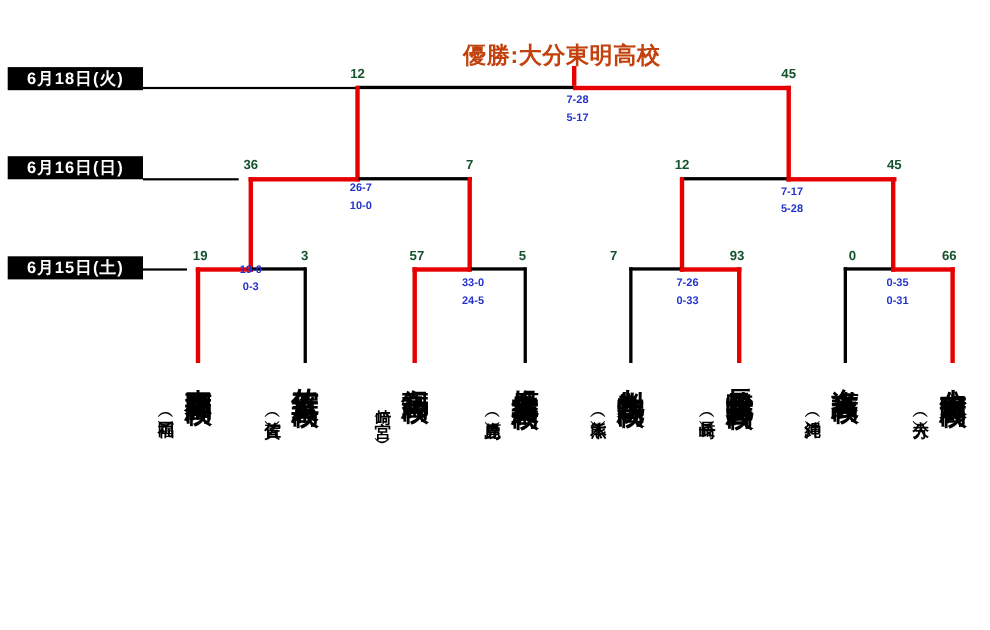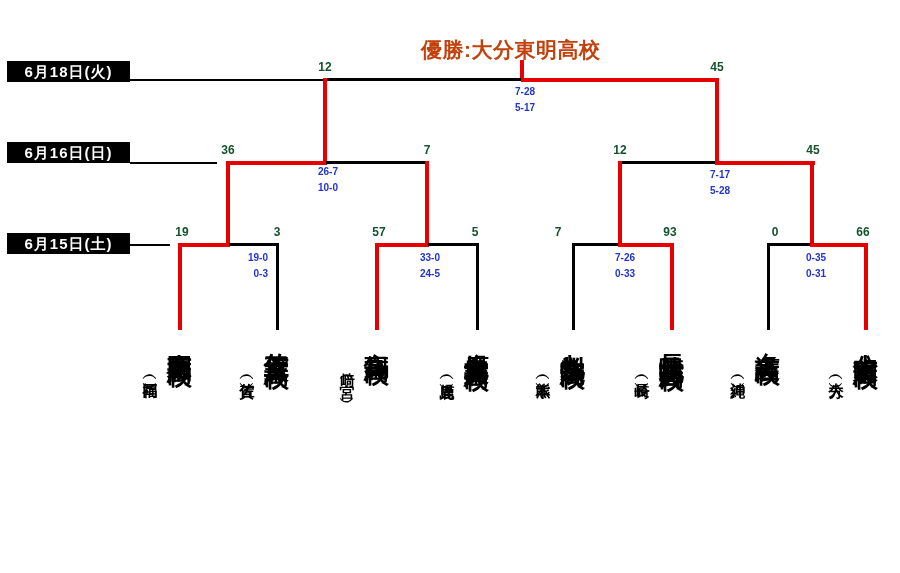--- a/index.html
+++ b/index.html
@@ -110,21 +110,21 @@
     <div>5-17</div>
   </div>
   <div class="score-sm" style="left:288px;top:164px;">
     <div>26-7</div>
     <div>10-0</div>
   </div>
   <div class="score-sm" style="left:680px;top:167px;">
     <div>7-17</div>
     <div>5-28</div>
   </div>
-  <div class="score-sm" style="left:188px;top:250px;text-align:right;">
+  <div class="score-sm" style="left:188px;top:238px;">
     <div>19-0</div>
     <div>0-3</div>
   </div>
   <div class="score-sm" style="left:390px;top:250px;">
     <div>33-0</div>
     <div>24-5</div>
   </div>
   <div class="score-sm" style="left:585px;top:250px;">
     <div>7-26</div>
     <div>0-33</div>

